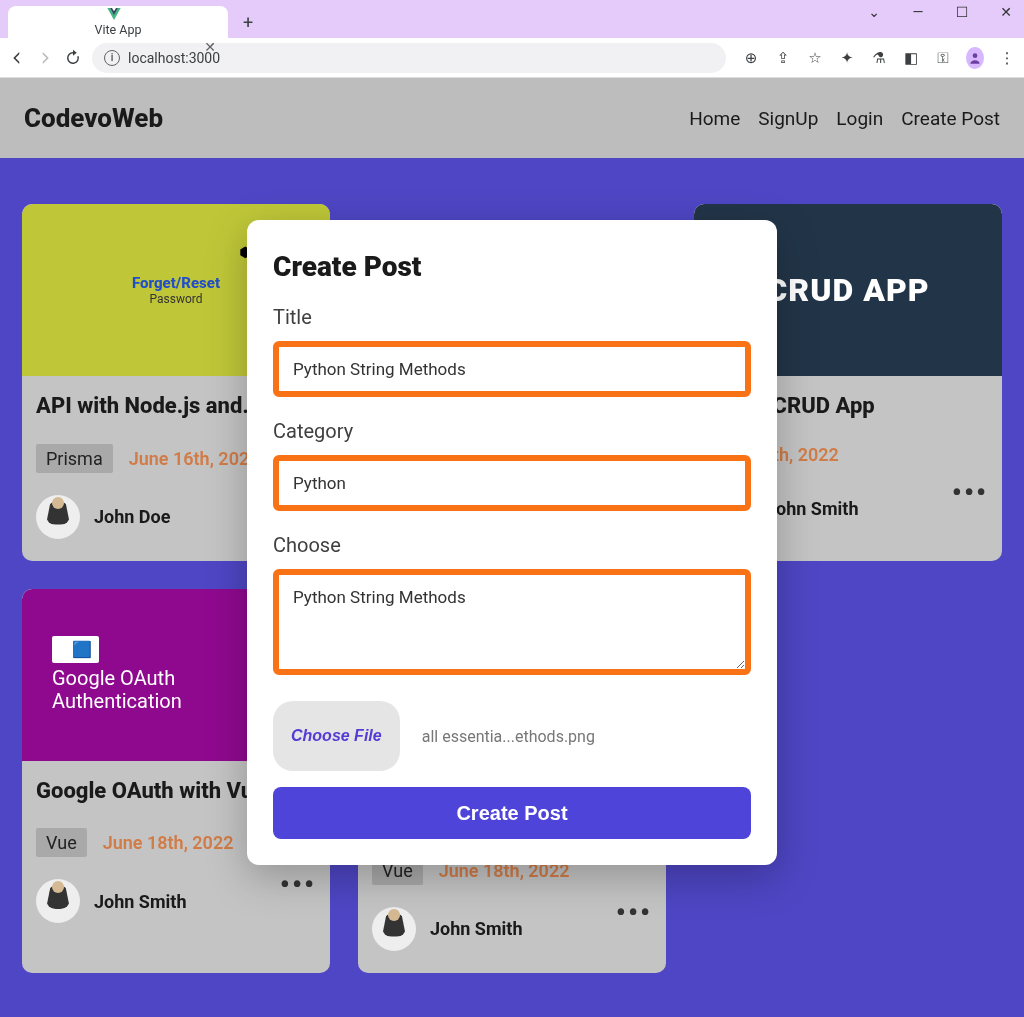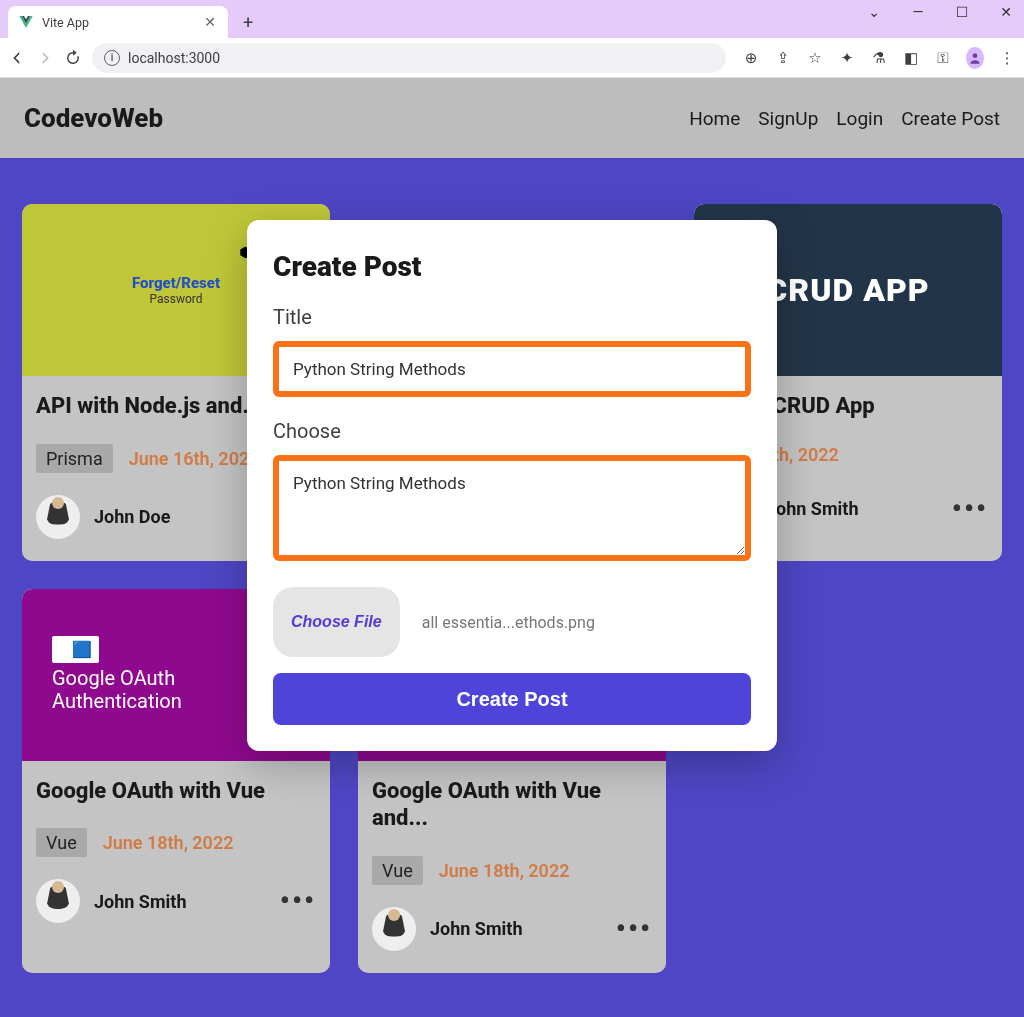--- a/index.html
+++ b/index.html
@@ -1,21 +1,21 @@
 <!DOCTYPE html>
 <html><head>
 <meta charset="utf-8">
 <style>
   * { box-sizing: border-box; margin: 0; padding: 0; }
   body { font-family: -apple-system, BlinkMacSystemFont, 'Segoe UI', Roboto, sans-serif; width:1024px; height:1017px; overflow:hidden; background:#fff; }
 
   
   .chrome-top { height:78px; width:100%; }
   .tabbar { height:38px; background:#e4cbfa; display:flex; align-items:flex-end; position:relative; }
-  .tab { background:#fff; height:32px; border-radius:8px 8px 0 0; margin-left:8px; display:flex; align-items:center; padding:0 10px 0 10px; min-width:220px; position:relative; font-size:12.5px; color:#3c4043; }
+  .tab { background:#fff; height:32px; border-radius:8px 8px 0 0; margin-left:8px; display:flex; align-items:center; padding:0 10px 0 10px; min-width:220px; position:relative; font-size:12.5px; color:#3c4043;flex-direction:column; }
   .tab .favicon { width:16px; height:16px; margin-right:8px; color:#41b883; }
   .tab .close { margin-left:auto; font-size:14px; color:#5f6368; padding:2px; cursor:pointer; }
   .newtab { width:28px; height:28px; display:flex; align-items:center; justify-content:center; font-size:18px; color:#3c4043; margin-left:6px; margin-bottom:2px; cursor:pointer; border-radius:50%; }
   .window-controls { position:absolute; right:6px; top:4px; display:flex; gap:20px; align-items:center; }
   .window-controls span { width:24px; text-align:center; font-size:14px; color:#333; cursor:pointer; }
   .addrbar { height:40px; background:#fff; display:flex; align-items:center; padding:0 8px; gap:10px; border-bottom:1px solid #ddd; }
   .nav-ico { width:18px; height:18px; color:#5f6368; display:flex; align-items:center; justify-content:center; cursor:pointer; }
   .nav-ico.disabled { color:#bcbcbc; cursor:default; }
   .omnibox { flex:1; height:30px; background:#f1f0f2; border-radius:15px; display:flex; align-items:center; padding:0 12px; gap:8px; font-size:14px; color:#3c4043; }
   .omnibox .info { width:16px; height:16px; border:1.5px solid #5f6368; border-radius:50%; display:flex; align-items:center; justify-content:center; font-size:10px; font-weight:bold; color:#5f6368; }
@@ -33,21 +33,21 @@
   .canvas { background:#4e46c4; padding:46px 22px; min-height:calc(100% - 80px); }
   .grid { display:grid; grid-template-columns:repeat(3, 1fr); gap:28px; }
   .card { background:#c4c4c4; border-radius:10px; overflow:hidden; }
   .thumb { height:172px; position:relative; border-radius:10px 10px 0 0; }
   .card .body { padding:16px 14px 22px 14px; }
   .card h3 { font-size:22px; font-weight:800; color:#1a1a1a; margin-bottom:24px; line-height:1.25; white-space:nowrap; overflow:hidden; text-overflow:ellipsis; }
   .card h3.wrap { white-space:normal; }
   .meta { display:flex; align-items:center; gap:16px; margin-bottom:22px; }
   .chip { background:#a9a9a9; color:#222; padding:4px 10px; font-size:18px; border-radius:2px; }
   .date { color:#d97a3f; font-size:18px; font-weight:600; }
-  .authrow { display:flex; align-items:center; justify-content:space-between; }
+  .authrow { display:flex; justify-content:space-between; }
   .auth { display:flex; align-items:center; gap:14px; }
   .avimg { width:44px; height:44px; border-radius:50%; background:#eee; position:relative; overflow:hidden; }
   .avimg::after { content:""; position:absolute; left:10px; top:6px; width:24px; height:24px; background:#333; border-radius:50% 50% 40% 40%; clip-path:polygon(20% 0,80% 0,100% 100%,0 100%); }
   .avimg::before { content:""; position:absolute; left:16px; top:2px; width:12px; height:12px; background:#d8b98e; border-radius:50%; z-index:2; }
   .authname { font-size:18px; font-weight:700; color:#1a1a1a; }
   .dots { font-size:28px; letter-spacing:2px; color:#333; cursor:pointer; line-height:0.4; font-weight:bold;}
 
   
   .th1 { background:#c0c82a; display:flex; align-items:center; justify-content:center; flex-direction:column; padding:8px;}
   .th1 .txt { font-weight:800; color:#1d4ed8; font-size:15px; }
@@ -244,20 +244,24 @@
 
   <div class="dim"></div>
 
   <div class="modal">
     <h2>Create Post</h2>
     <div class="field">
       <label>Title</label>
       <input type="text" value="Python String Methods" style="">
     </div>
     <div class="field">
+      <label>Category</label>
+      <input type="text" value="Python" style="">
+    </div>
+    <div class="field">
       <label>Choose</label>
       <textarea style="">Python String Methods</textarea>
     </div>
     <div class="filerow">
       <button class="choose">Choose File</button>
       <span class="fname">all essentia...ethods.png</span>
     </div>
     <button class="submit">Create Post</button>
   </div>
 </div>

